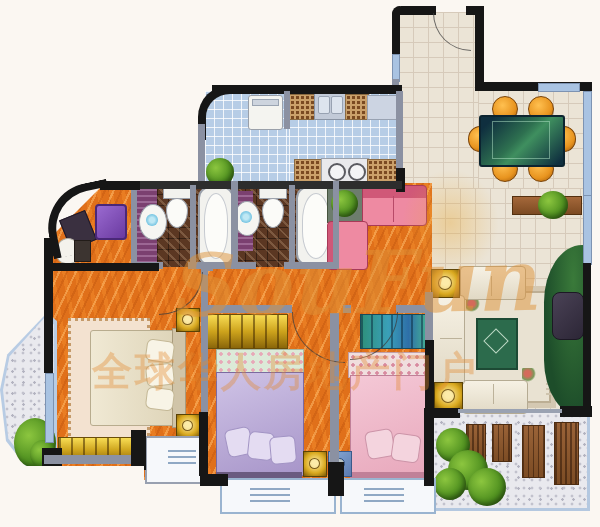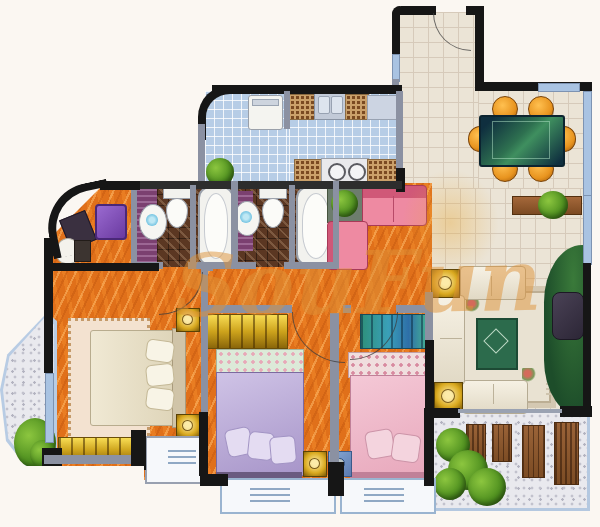--- a/index.html
+++ b/index.html
@@ -247,14 +247,15 @@
 
   <div class="ab" style="left:0px;top:466px;width:144px;height:61px;background:#fbf7f2;"></div>
 
   <div class="ab arc" style="left:433px;top:13px;width:37px;height:37px;border-width:0 0 1.6px 1.6px;border-radius:0 0 0 100%;"></div>
   <div class="ab arc" style="left:159px;top:272px;width:43px;height:42px;border-width:0 1.6px 1.6px 0;border-radius:0 0 100% 0;"></div>
   <div class="ab arc" style="left:292px;top:312px;width:52px;height:50px;border-width:0 0 1.6px 1.6px;border-radius:0 0 0 100%;"></div>
   <div class="ab arc" style="left:350px;top:312px;width:47px;height:47px;border-width:0 1.6px 1.6px 0;border-radius:0 0 100% 0;"></div>
 
   <div class="ab" style="left:398px;top:165px;width:105px;height:115px;background:radial-gradient(rgba(232,170,60,.4),transparent 65%);pointer-events:none;"></div>
   <div class="ab wm" style="left:175px;top:228px;width:340px;height:120px;font-family:'DejaVu Serif',serif;font-style:italic;font-size:86px;line-height:110px;transform:rotate(-1deg);">SouFun</div>
+  <div class="ab wm" style="left:92px;top:346px;width:420px;height:52px;font-size:40px;line-height:50px;letter-spacing:3px;color:rgba(225,138,48,.38);">全球华人房地产门户</div>
 
 </div>
 
 </body></html>

